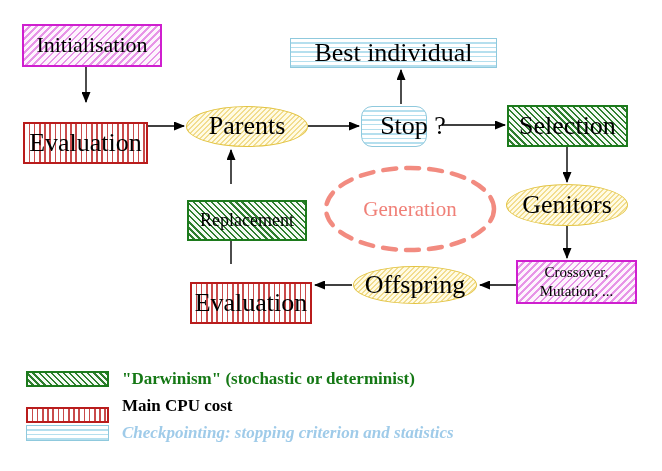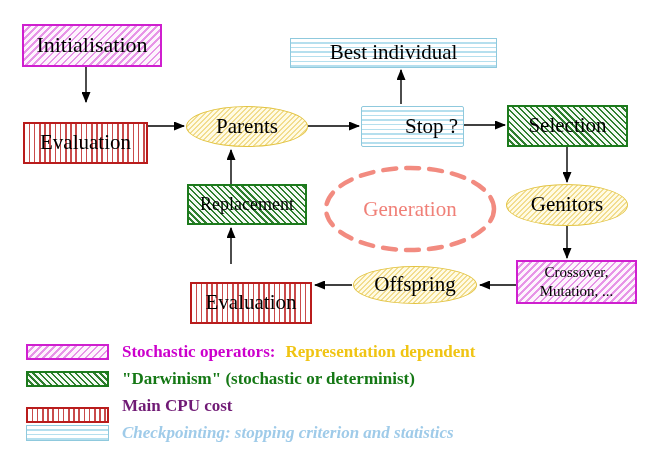--- a/index.html
+++ b/index.html
@@ -3,62 +3,62 @@
 <meta charset="utf-8">
 <style>
   html,body { margin:0; padding:0; background:#ffffff; }
   .stage {
     position:relative; width:662px; height:471px; background:#ffffff;
     font-family:"Liberation Serif", serif; overflow:hidden;
   }
   .layer { position:absolute; left:0; top:0; width:662px; height:471px; }
   .node {
     position:absolute; display:flex; align-items:center; justify-content:center;
-    box-sizing:border-box; color:#000; font-size:21px; text-align:center;
+    box-sizing:border-box; color:#000; font-size:26px; text-align:center;
     line-height:1.1; white-space:nowrap;
   }
   .hatch-magenta { border:2px solid #cf1fcf;
     background:repeating-linear-gradient(135deg,#fdf4fd 0 3.2px,#e795e7 3.2px 5px); }
   .hatch-green { border:2px solid #1c7a1c;
     background:repeating-linear-gradient(45deg,#f4faf4 0 2.7px,#2e7e2e 2.7px 4.3px); }
   .stripe-red { border:2px solid #b91c1c;
     background:repeating-linear-gradient(90deg,#ffffff 0 3.6px,#c94b4b 3.6px 5.2px);margin-top:17px; }
   .stripe-cyan { border:1.5px solid #8fc9dd;
     background:repeating-linear-gradient(180deg,#ffffff 0 3.2px,#b5dfee 3.2px 4.6px); }
   .ellipse-yellow { border:1.5px solid #e3c443; border-radius:50%;
     background:repeating-linear-gradient(135deg,#fffbe4 0 2.2px,#f2dd8f 2.2px 3.6px); }
 
   #node-initialisation   { left:22px;  top:24px;  width:140px; height:43px; font-size:22px; }
   #node-evaluation-top   { left:23px;  top:105px; width:125px; height:42px; }
   #node-parents          { left:186px; top:106px; width:122px; height:41px; }
-  #node-stop             { left:361px; top:106px; width:103px;  height:41px; border-radius:2px; border-width:1.5px;padding-left:38px; }
+  #node-stop             { left:361px; top:106px; width:66px;  height:41px; border-radius:11px; border-width:1.5px;padding-left:38px; }
   #node-best-individual  { left:290px; top:38px;  width:207px; height:30px; }
   #node-selection        { left:507px; top:105px; width:121px; height:42px;text-align:center; }
   #node-genitors         { left:506px; top:184px; width:122px; height:42px; }
   #node-crossover        { left:516px; top:260px; width:121px; height:44px; font-size:15px; line-height:1.3; }
   #node-offspring        { left:353px; top:266px; width:124px; height:38px; }
   #node-evaluation-bottom{ left:190px; top:265px; width:122px; height:42px; }
-  #node-replacement      { left:187px; top:184px; width:120px; height:41px; font-size:18px; }
+  #node-replacement      { left:187px; top:200px; width:120px; height:41px; font-size:18px; }
 
   #generation-label {
     position:absolute; left:325px; top:197px; width:170px; text-align:center;
     font-size:21px; color:#f08078;
   }
 
   .legend-row { position:absolute; left:26px; display:flex; align-items:center; height:18px; }
   .legend-swatch { width:83px; height:16px; box-sizing:border-box; flex:0 0 auto; }
   .legend-text { margin-left:13px; font-size:17px; font-weight:bold; white-space:nowrap; }
   #legend-row-0 { top:343px; }
   #legend-row-1 { top:370px; }
   #legend-row-2 { top:397px; }
   #legend-row-3 { top:424px; }
   .lg-magenta { color:#cc00cc; }
   .lg-gold    { color:#f0c413; margin-left:10px; }
   .lg-green   { color:#157815; }
-  .lg-red     { color:#701a75; }
+  .lg-red     { color:#000000; }
   .lg-cyan    { color:#9fcbe9;font-style:italic; }
 </style>
 </head>
 <body>
 
 <div class="stage">
 
   <svg class="layer" viewBox="0 0 662 471" xmlns="http://www.w3.org/2000/svg">
     <defs>
       <marker id="ah" markerUnits="userSpaceOnUse" markerWidth="11" markerHeight="9" refX="10" refY="4.5" orient="auto">
@@ -121,26 +121,20 @@
   <div class="node stripe-red" id="node-evaluation-bottom">
     <span>Evaluation</span>
   </div>
 
   <div class="node hatch-green" id="node-replacement">
     <span>Replacement</span>
   </div>
 
   <div id="generation-label">Generation</div>
 
-  <div class="legend-row" id="legend-row-0">
-    <div class="legend-swatch hatch-magenta"></div>
-    <div class="legend-text">
-      <span class="lg-magenta">Stochastic operators:</span><span class="lg-gold">Representation dependent</span>
-    </div>
-  </div>
 
   <div class="legend-row" id="legend-row-1">
     <div class="legend-swatch hatch-green"></div>
     <div class="legend-text lg-green">"Darwinism" (stochastic or determinist)</div>
   </div>
 
   <div class="legend-row" id="legend-row-2">
     <div class="legend-swatch stripe-red"></div>
     <div class="legend-text lg-red">Main CPU cost</div>
   </div>

